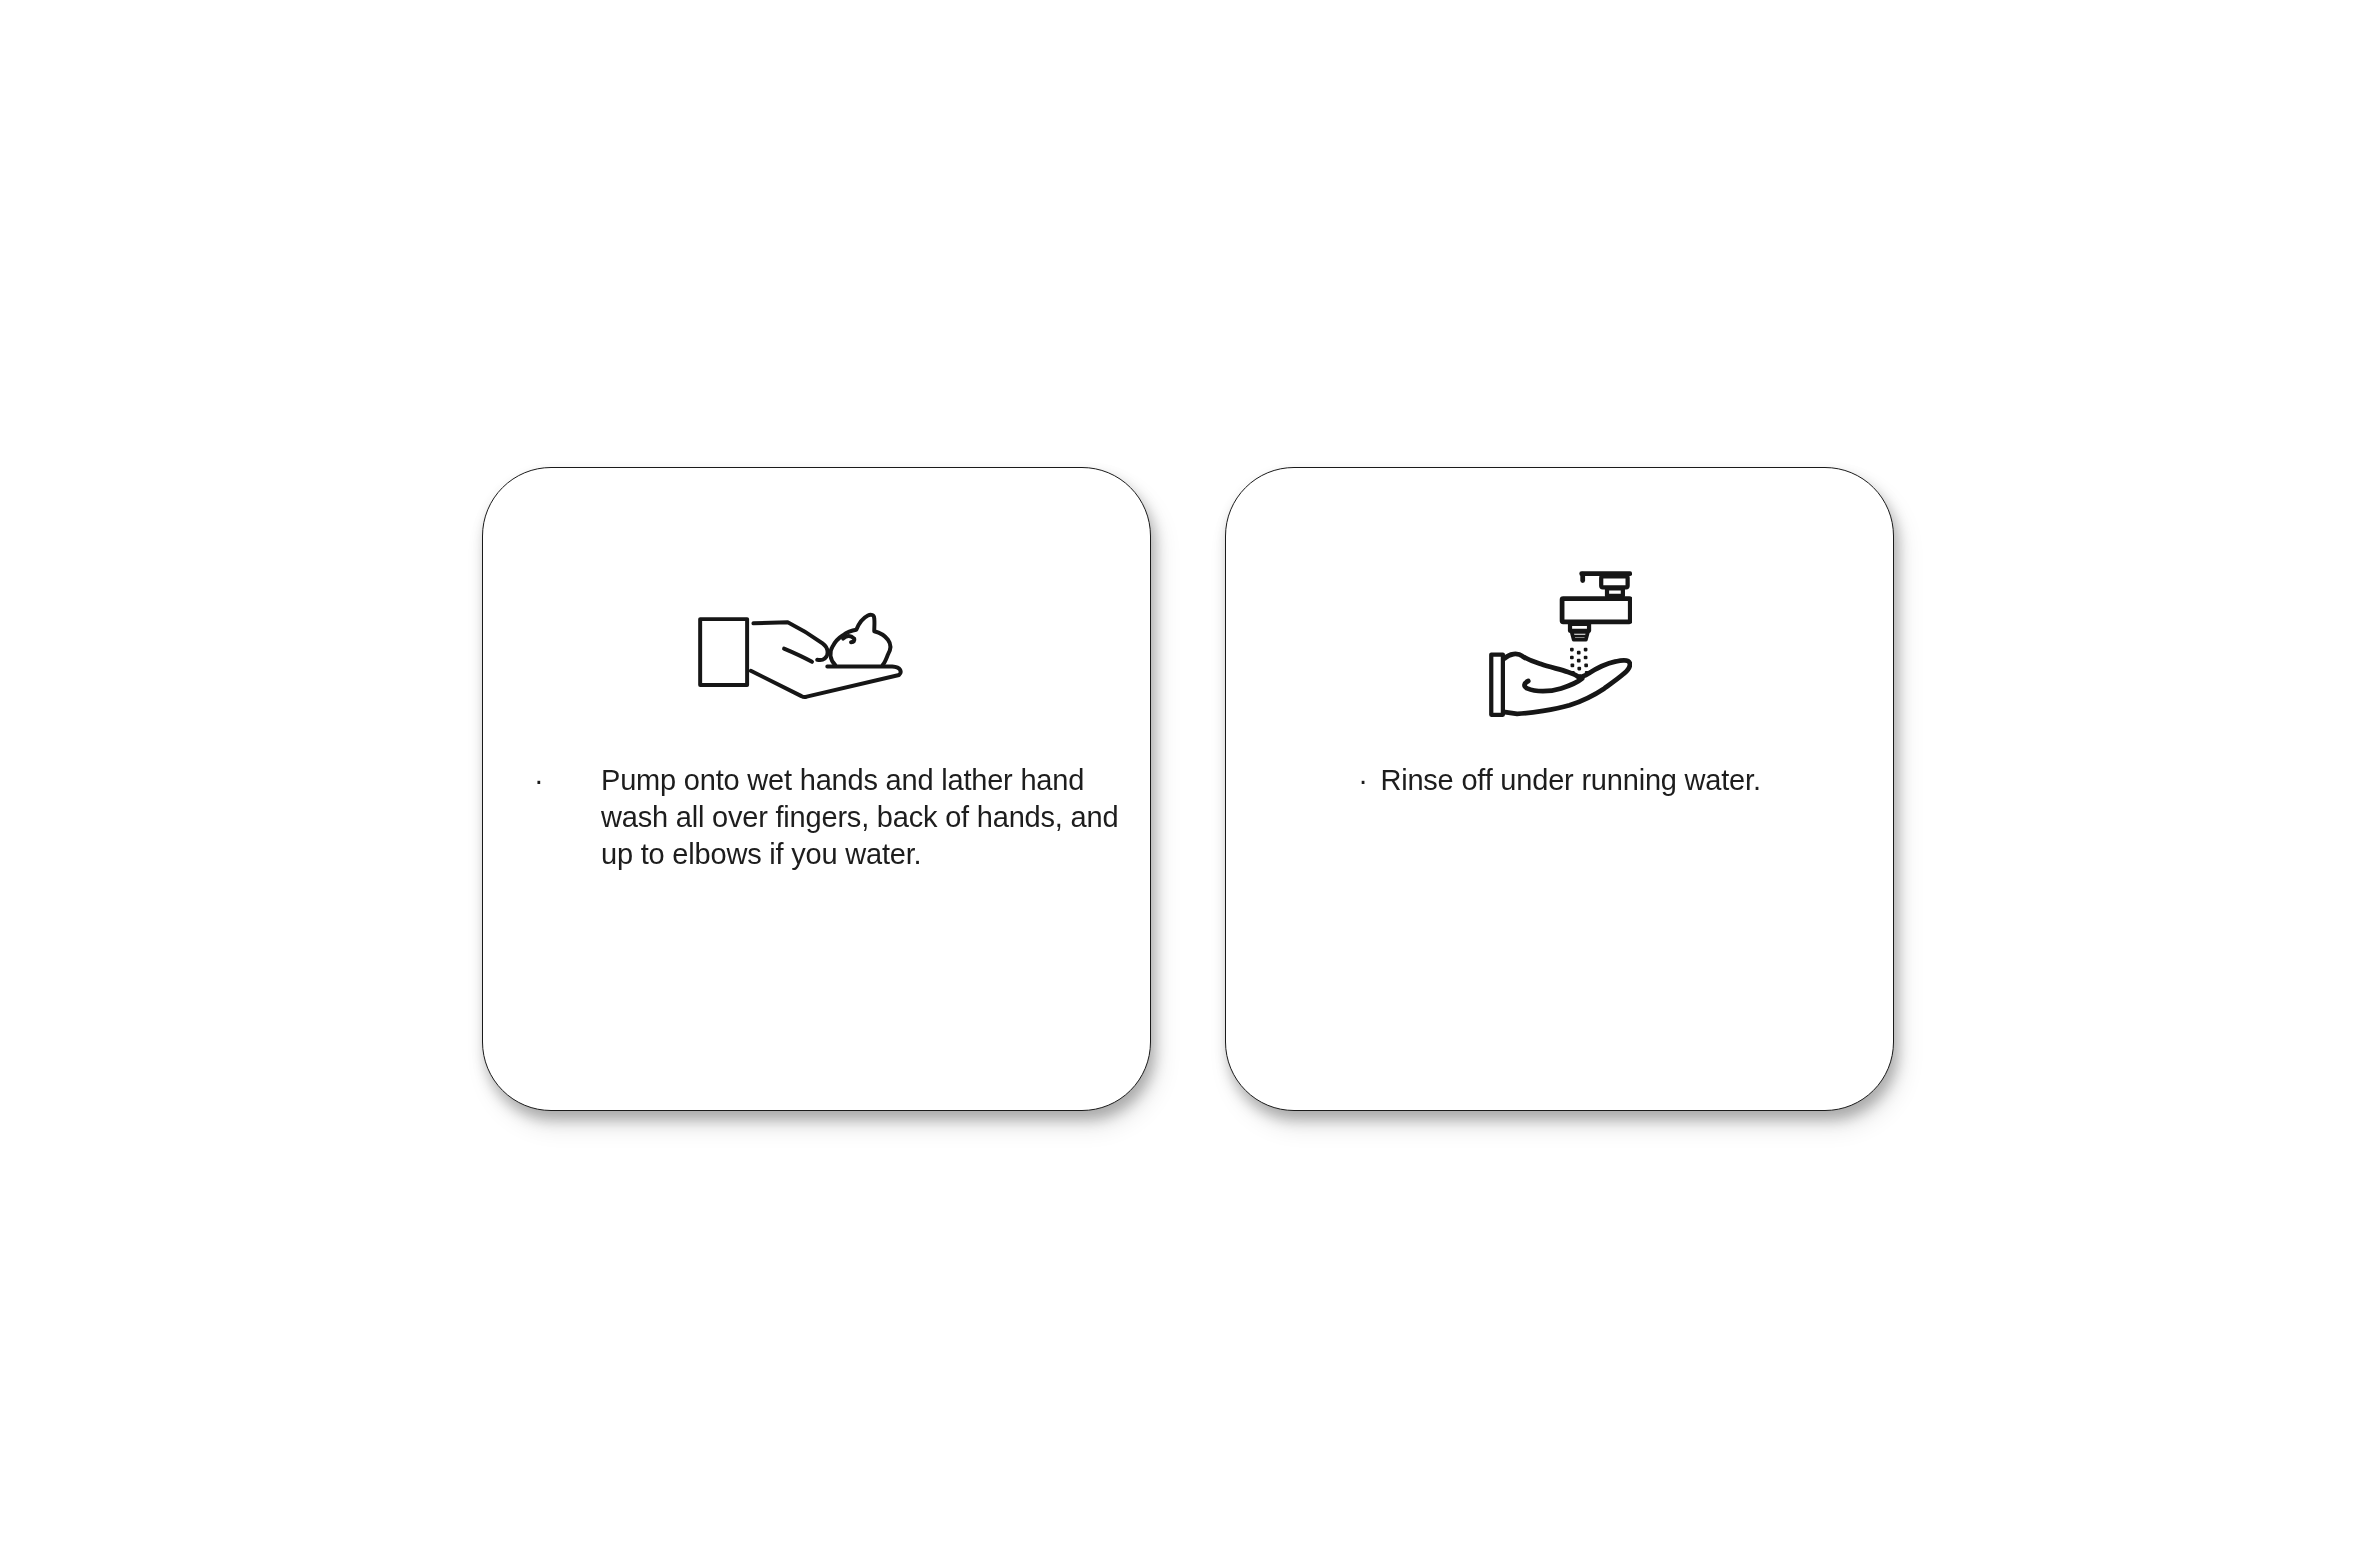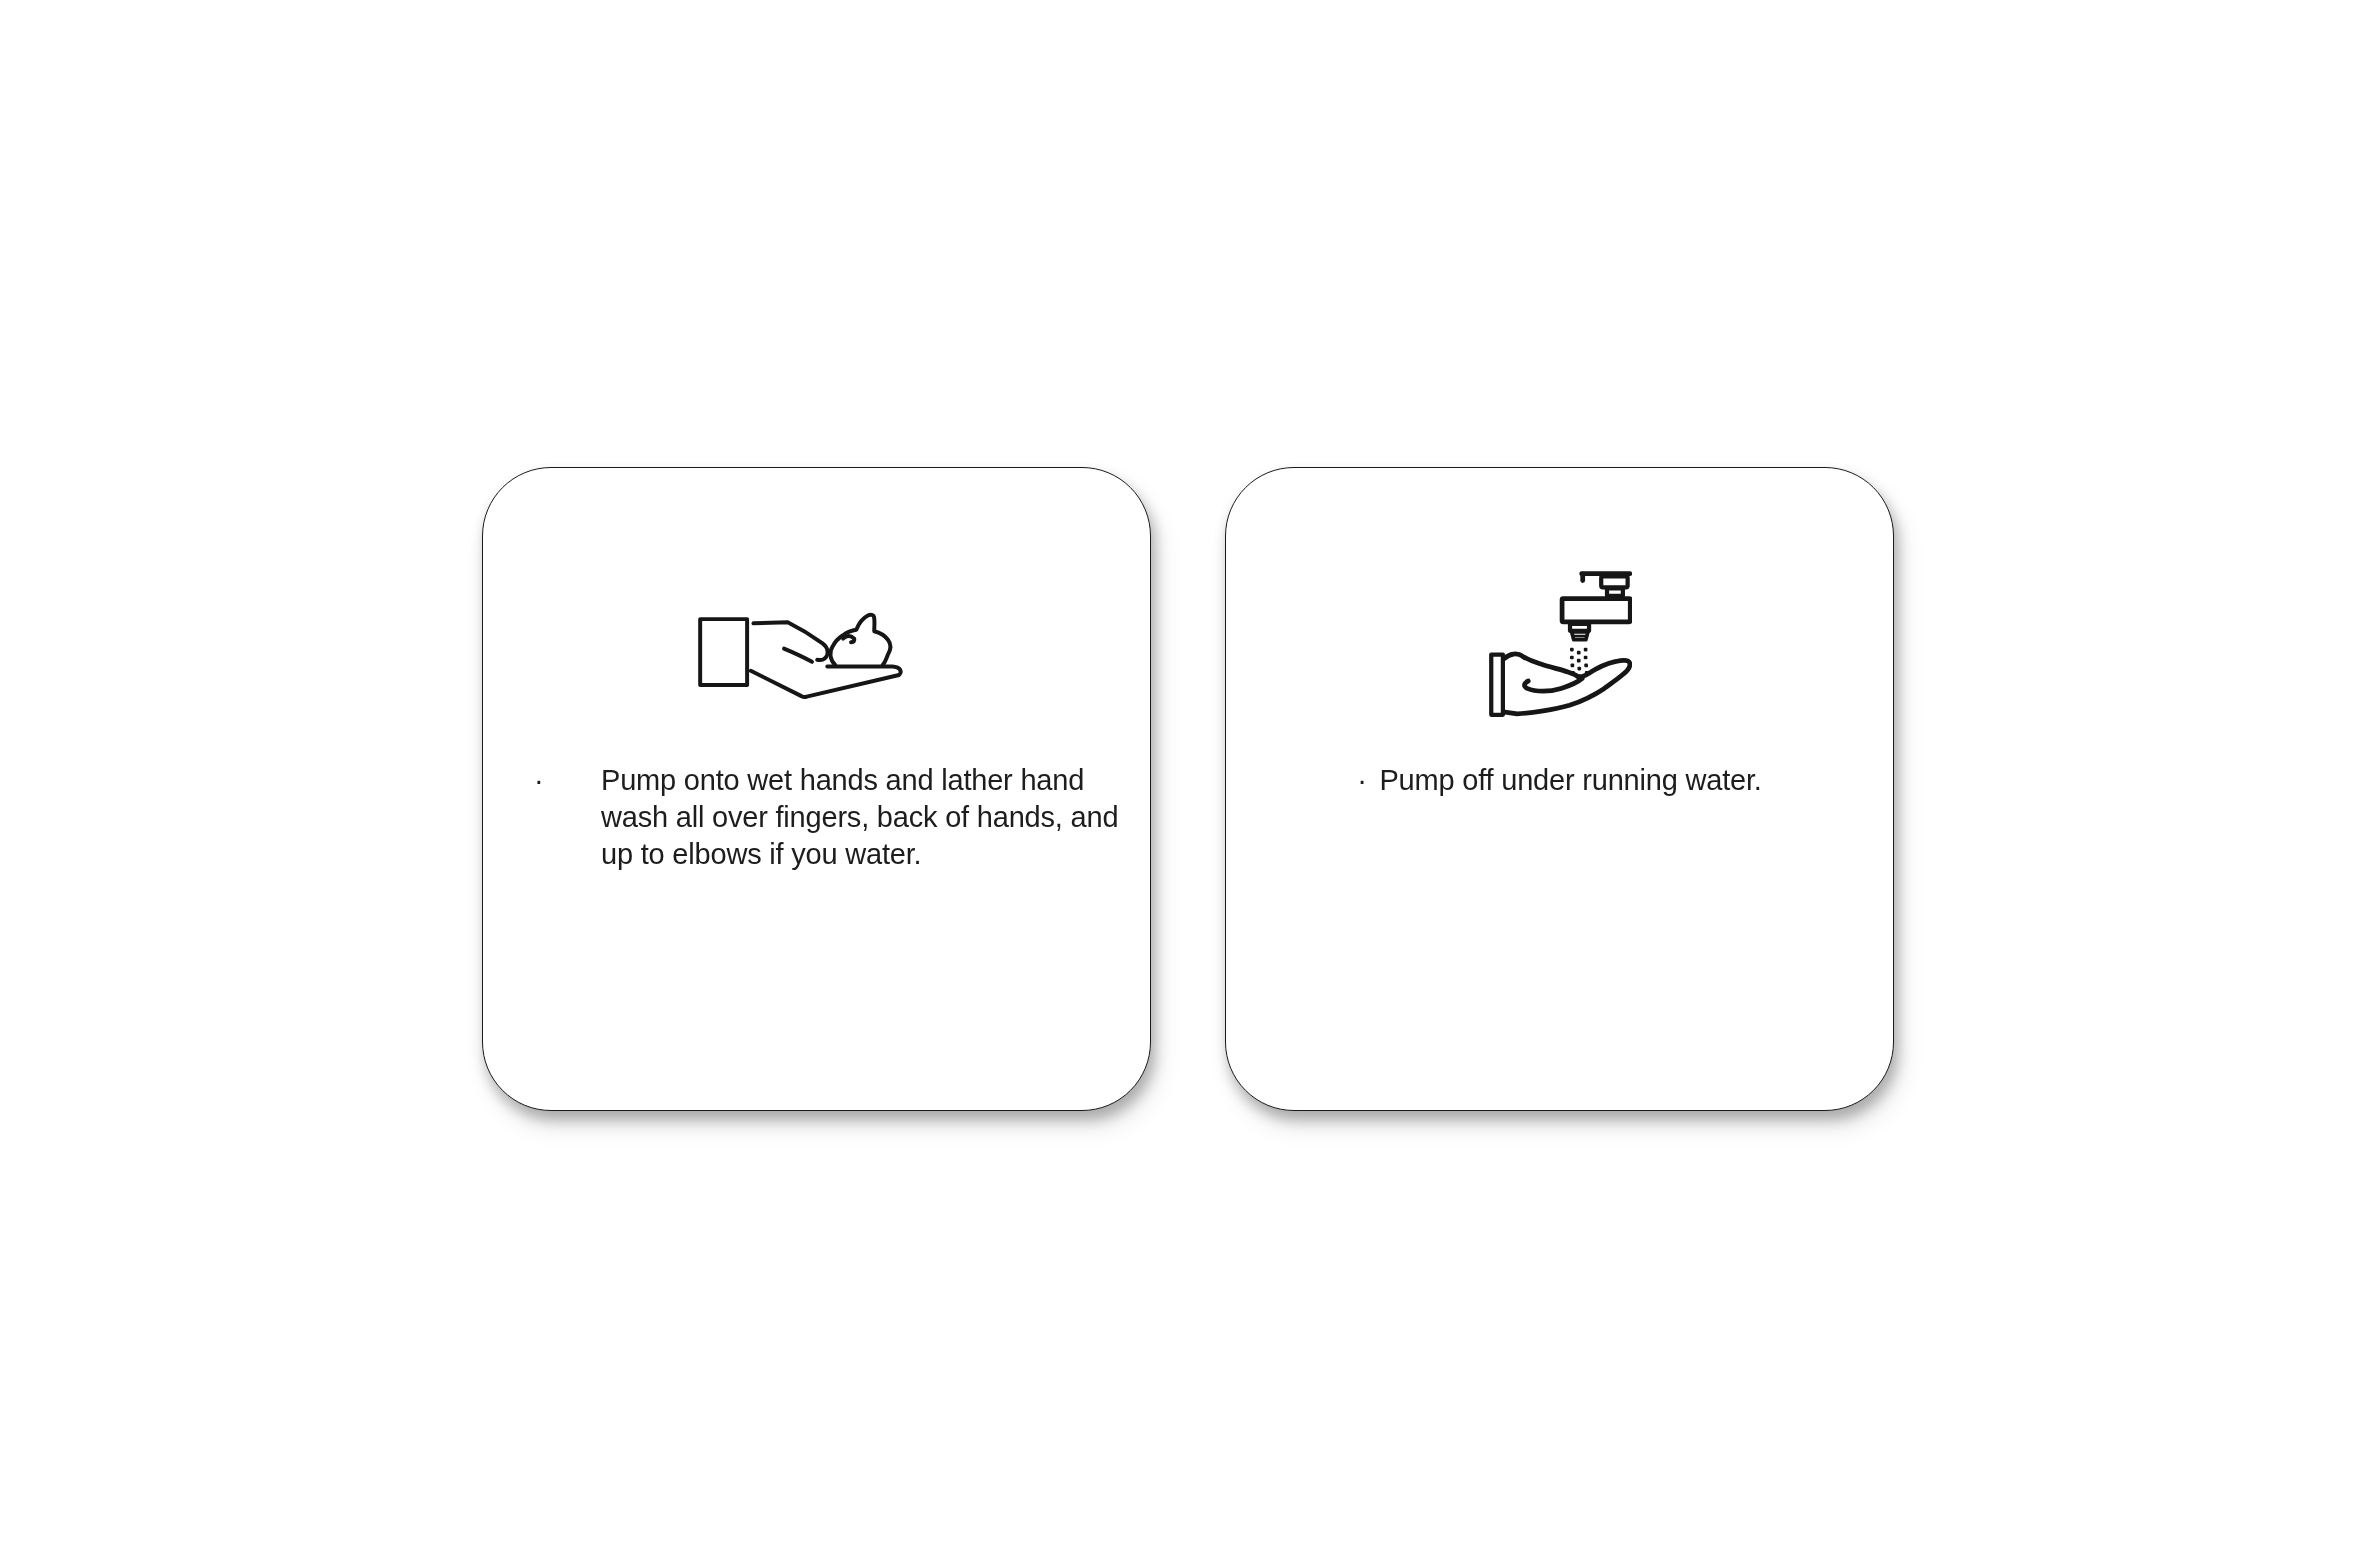--- a/index.html
+++ b/index.html
@@ -127,17 +127,17 @@
           <rect x="181" y="191" width="7" height="7" rx="2"></rect>
         </g>
 
         <rect x="4" y="160" width="22" height="114" stroke-width="8"></rect>
 
         <path d="M 30 167 C 38 158 54 156 63 163 C 75 171 86 174 98 178 C 115 184 135 188 149 193 C 158 196 165 199 168 202 C 173 204 180 201 188 196 C 200 188 222 177 240 173 C 252 170 264 170 266 176 C 268 184 261 191 255 196 C 245 205 232 214 218 224 C 200 236 176 248 152 256 C 124 264 80 271 53 272 L 30 269"></path>
 
         <path d="M 74 210 C 66 214 64 220 72 224 C 88 231 114 231 136 224 C 152 219 168 212 176 205"></path>
       </svg>
     </div>
-    <div class="txt text-block-2"><span class="bullet-inline">·</span><span>Pump off under running water.</span></div>
+    <div class="txt text-block-2"><span class="bullet-inline">·</span><span>Rinse off under running water.</span></div>
   </section>
 
 </div>
 
 
 </body></html>

